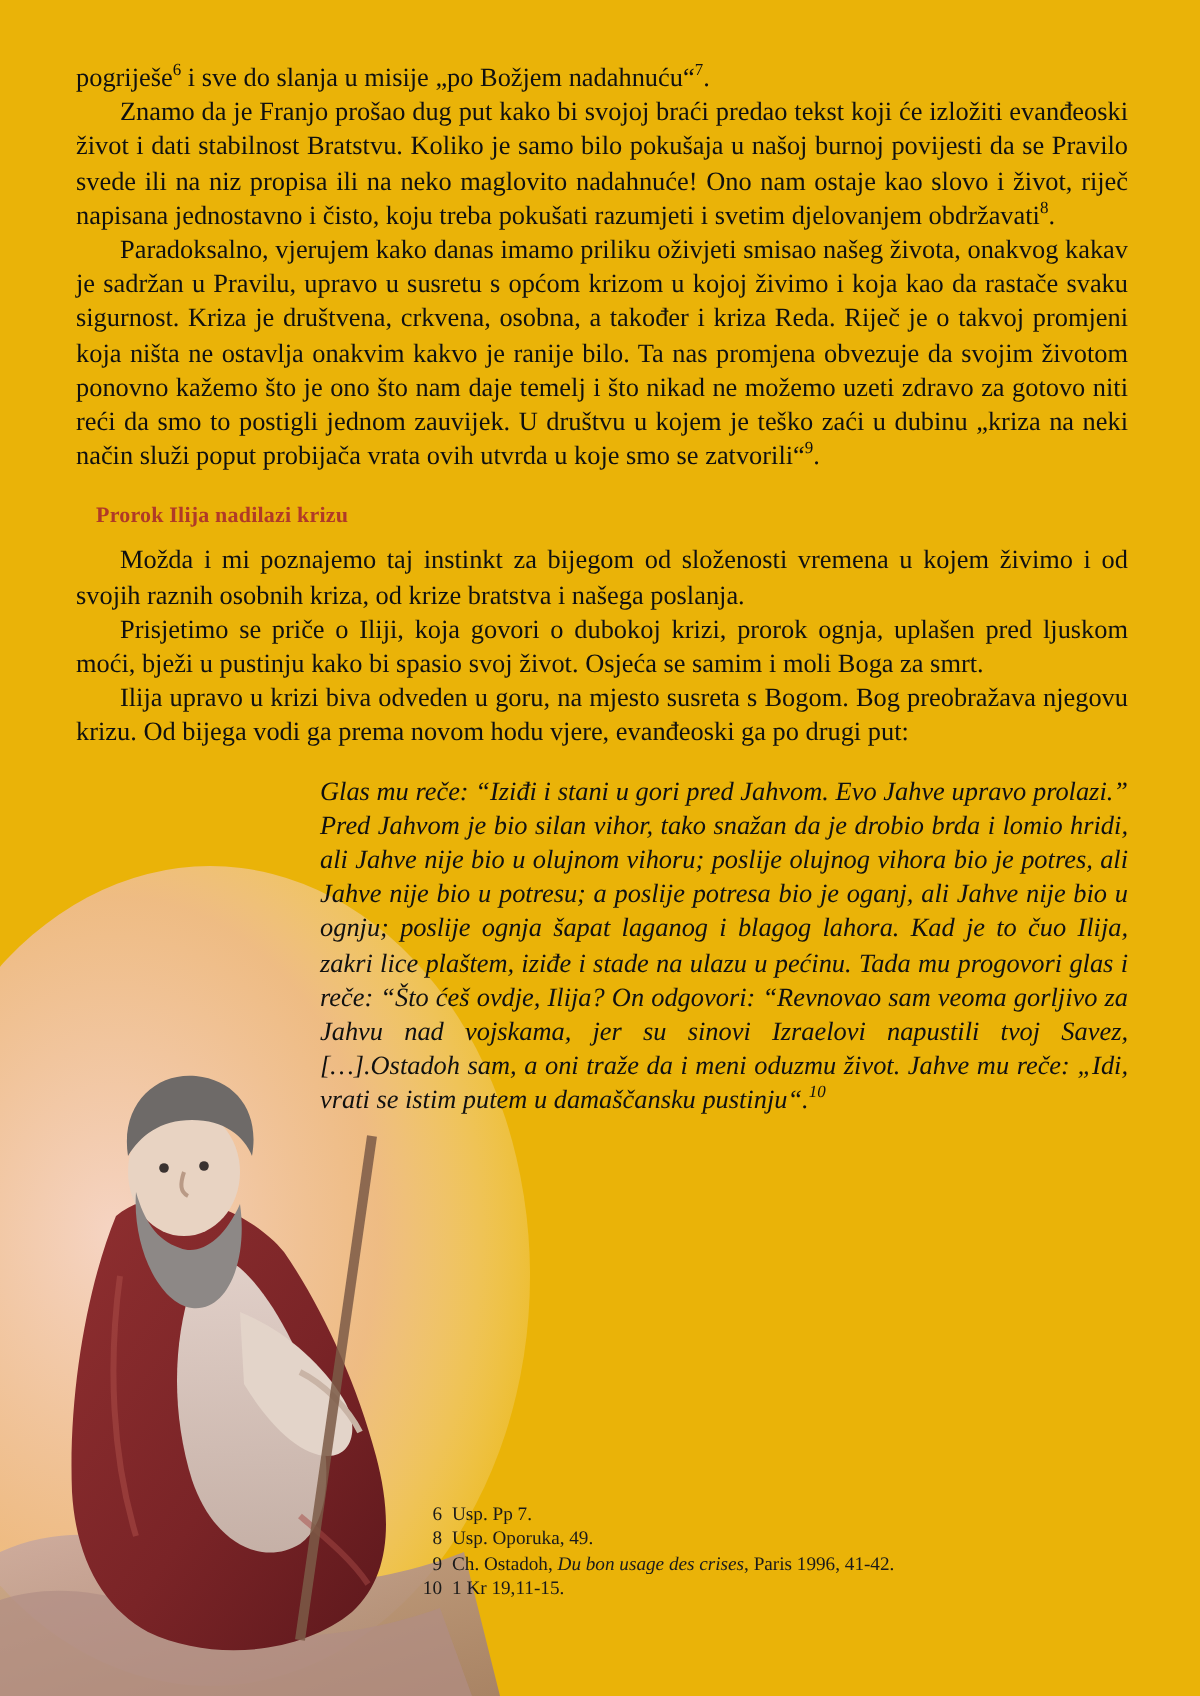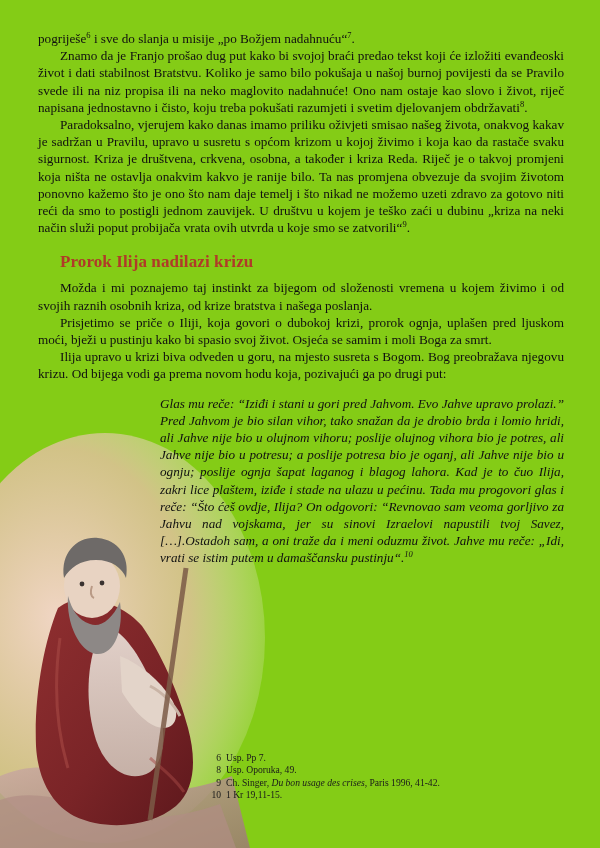--- a/index.html
+++ b/index.html
@@ -10,21 +10,21 @@
     width: 600px;
     height: 848px;
     background: #ffffff;
     font-family: "Liberation Serif", serif;
     overflow: hidden;
   }
   .page {
     position: relative;
     width: 600px;
     height: 848px;
-    background: #84cc16;
+    background: #eab308;
     overflow: hidden;
   }
 
   
   .art-layer {
     position: absolute;
     left: 0;
     bottom: 0;
     width: 300px;
     height: 420px;
@@ -61,22 +61,22 @@
     text-indent: 0;
   }
 
   .sup {
     font-size: 8.5px;
     vertical-align: super;
     line-height: 0;
   }
 
   h2.section-heading {
-    margin: 16px 0 7px 22px;
-    font-size: 17px;
+    margin: 16px 0 7px 10px;
+    font-size: 11px;
     font-weight: bold;
     color: #b03a28;
     font-family: "Liberation Serif", serif;
     letter-spacing: 0.1px;
   }
 
   .quote-block {
     margin: 4px 0 0 0;
     padding-left: 0;
     width: 526px;
@@ -192,31 +192,31 @@
       <p class="body-par no-indent"><span>pogriješe</span><span class="sup">6</span><span> i sve do slanja u misije „po Božjem nadahnuću“</span><span class="sup">7</span><span>.</span></p>
 
       <p class="body-par"><span>Znamo da je Franjo prošao dug put kako bi svojoj braći predao tekst koji će izložiti evanđeoski život i dati stabilnost Bratstvu. Koliko je samo bilo pokušaja u našoj burnoj povijesti da se Pravilo svede ili na niz propisa ili na neko maglovito nadahnuće! Ono nam ostaje kao slovo i život, riječ napisana jednostavno i čisto, koju treba pokušati razumjeti i svetim djelovanjem obdržavati</span><span class="sup">8</span><span>.</span></p>
 
       <p class="body-par"><span>Paradoksalno, vjerujem kako danas imamo priliku oživjeti smisao našeg života, onakvog kakav je sadržan u Pravilu, upravo u susretu s općom krizom u kojoj živimo i koja kao da rastače svaku sigurnost. Kriza je društvena, crkvena, osobna, a također i kriza Reda. Riječ je o takvoj promjeni koja ništa ne ostavlja onakvim kakvo je ranije bilo. Ta nas promjena obvezuje da svojim životom ponovno kažemo što je ono što nam daje temelj i što nikad ne možemo uzeti zdravo za gotovo niti reći da smo to postigli jednom zauvijek. U društvu u kojem je teško zaći u dubinu „kriza na neki način služi poput probijača vrata ovih utvrda u koje smo se zatvorili“</span><span class="sup">9</span><span>.</span></p>
 
       <h2 class="section-heading">Prorok Ilija nadilazi krizu</h2>
 
       <p class="body-par">Možda i mi poznajemo taj instinkt za bijegom od složenosti vremena u kojem živimo i od svojih raznih osobnih kriza, od krize bratstva i našega poslanja.</p>
       <p class="body-par">Prisjetimo se priče o Iliji, koja govori o dubokoj krizi, prorok ognja, uplašen pred ljuskom moći, bježi u pustinju kako bi spasio svoj život. Osjeća se samim i moli Boga za smrt.</p>
-      <p class="body-par">Ilija upravo u krizi biva odveden u goru, na mjesto susreta s Bogom. Bog preobražava njegovu krizu. Od bijega vodi ga prema novom hodu koja, pozivajući ga po drugi put:</p>
+      <p class="body-par">Ilija upravo u krizi biva odveden u goru, na mjesto susreta s Bogom. Bog preobražava njegovu krizu. Od bijega vodi ga prema novom hodu vjere, evanđeoski ga po drugi put:</p>
 
       <div class="quote-block">
         <p class="q-first"><span>Glas mu reče: “Iziđi i stani u gori pred Jahvom. Evo Jahve upravo prolazi.” Pred Jahvom je bio silan vihor, tako snažan da je drobio brda i lomio hridi, ali Jahve nije bio u olujnom vihoru; poslije olujnog vihora bio je potres, ali Jahve nije bio u potresu; a poslije potresa bio je oganj, ali Jahve nije bio u ognju; poslije ognja šapat laganog i blagog lahora. Kad je to čuo Ilija, zakri lice plaštem, iziđe i stade na ulazu u pećinu. Tada mu progovori glas i reče: “Što ćeš ovdje, Ilija? On odgovori: “Revnovao sam veoma gorljivo za Jahvu nad vojskama, jer su sinovi Izraelovi napustili tvoj Savez, […].Ostadoh sam, a oni traže da i meni oduzmu život. Jahve mu reče: „Idi, vrati se istim putem u damaščansku pustinju“.</span><span class="sup">10</span></p>
       </div>
 
     </div>
 
     <div class="footnote-rule"></div>
 
     <div class="footnotes">
       <span class="fn-row"><span class="fn-num">6</span><span>Usp. Pp 7.</span></span>
       <span class="fn-row"><span class="fn-num">8</span><span>Usp. Oporuka, 49.</span></span>
-      <span class="fn-row"><span class="fn-num">9</span><span>Ch. Singer, </span><span class="fn-it">Du bon usage des crises</span><span>, Paris 1996, 41-42.</span></span>
+      <span class="fn-row"><span class="fn-num">9</span><span>Ch. Ostadoh, </span><span class="fn-it">Du bon usage des crises</span><span>, Paris 1996, 41-42.</span></span>
       <span class="fn-row"><span class="fn-num">10</span><span>1 Kr 19,11-15.</span></span>
     </div>
 
   </div>
 </div>
 
 </body></html>

